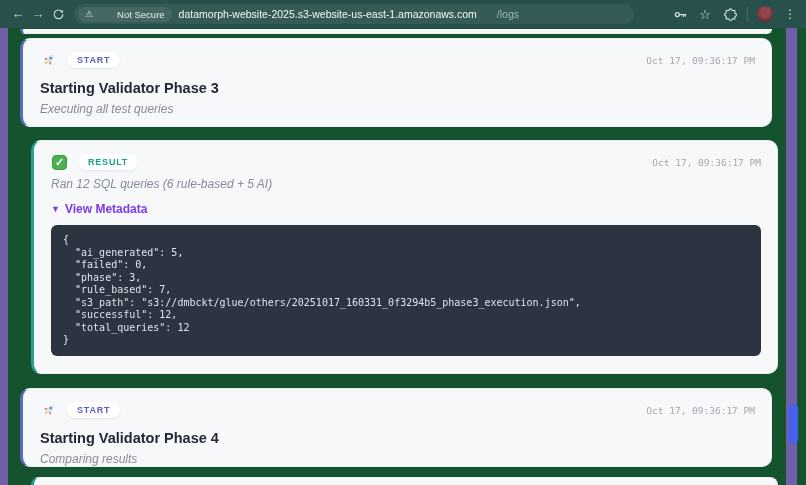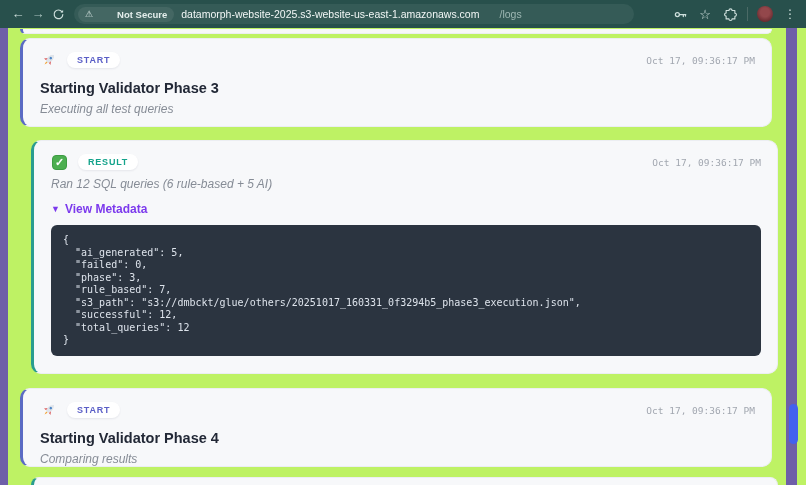--- a/index.html
+++ b/index.html
@@ -17,33 +17,33 @@
   .reload-wrap { width:20px; display:flex; justify-content:center; align-items:center; }
   .urlbar {
     margin-left:6px; height:20px; width:560px; background:#355b57; border-radius:11px;
     display:flex; align-items:center; padding:0 10px 0 4px; overflow:hidden;
   }
   .chip {
     background:#446763; border-radius:9px; height:15px; display:flex; align-items:center;
     padding:0 7px; margin-right:7px; flex-shrink:0;
   }
   .chip .warn { color:#d6e4e1; font-size:9px; margin-right:4px; }
-  .chip .chip-label { color:#e4eeec; font-size:9.5px; font-weight:bold; white-space:nowrap;padding-left:20px; }
+  .chip .chip-label { color:#e4eeec; font-size:9.5px; font-weight:normal; white-space:nowrap;padding-left:20px; }
   .url { font-size:10.5px; color:#f2f7f6; white-space:nowrap; }
   .url .path { color:#9db7b3;padding-left:20px; }
   .chrome-right { margin-left:auto; display:flex; align-items:center; gap:9px; }
   .c-icon { display:flex; align-items:center; justify-content:center; width:16px; height:16px; cursor:pointer; }
   .star { color:#cfe0dd; font-size:13px; }
   .vsep { width:1px; height:14px; background:#4b6a66; }
   .avatar { width:16px; height:16px; border-radius:50%;
     background:radial-gradient(circle at 50% 40%, #93474b 0 35%, #6e2e33 70%, #58242a 100%); }
   .kebab { color:#cfe0dd; font-size:12px; }
 
   
-  .page { position:absolute; top:28px; left:0; width:806px; height:457px; background:#bef264; }
+  .page { position:absolute; top:28px; left:0; width:806px; height:457px; background:#14532d; }
   .accent-strip-left { position:absolute; left:0; top:0; width:8px; height:457px; background:#6e5fa8; }
   .scrollbar-track { position:absolute; left:786px; top:0; width:11px; height:457px; background:#6e5fa8; }
   .scrollbar-thumb { position:absolute; left:789px; top:376px; width:9px; height:40px; border-radius:5px; background:#4361ee; }
 
   .card {
     position:absolute; background:#f7f8fa; border:1px solid #eceef2; border-radius:10px;
     overflow:hidden; padding:12px 16px 10px 17px;
   }
   .card.start { border-left:3px solid #5b6bc4; }
   .card.result { border-left:3px solid #2a9d8f; }

